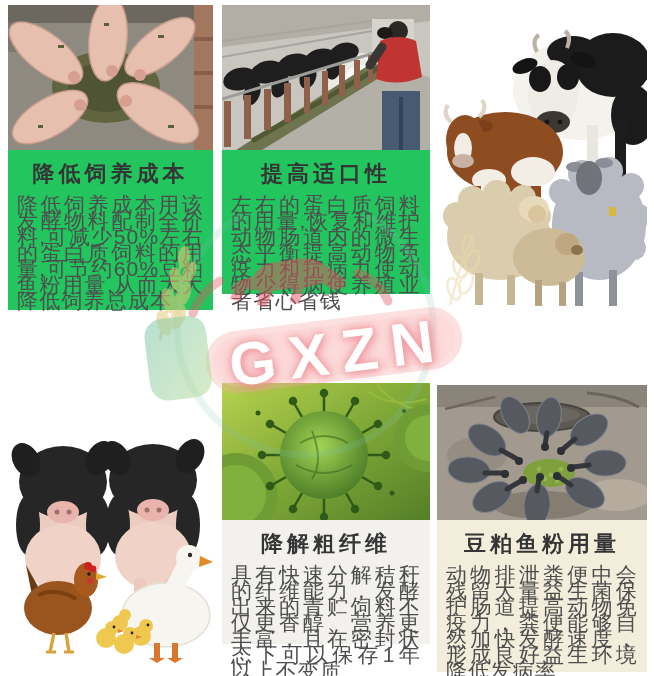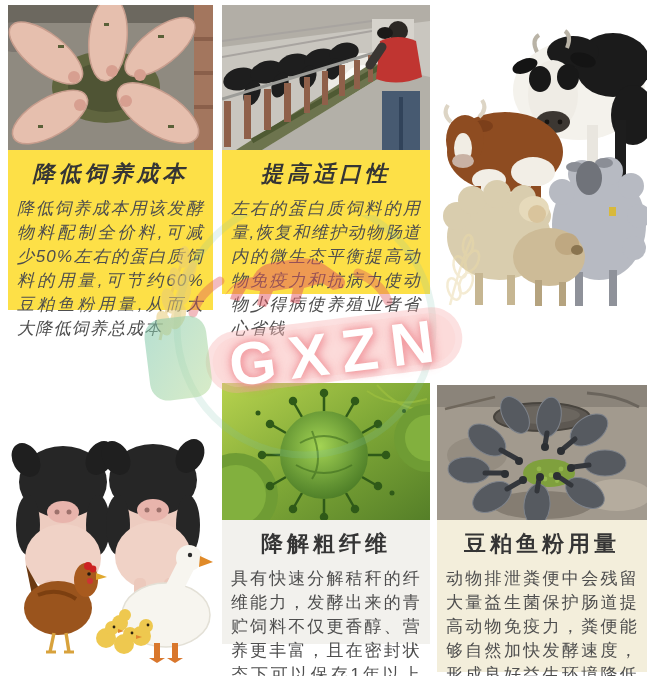--- a/index.html
+++ b/index.html
@@ -3,29 +3,29 @@
 <meta charset="utf-8">
 <style>
   html,body { margin:0; padding:0; background:#ffffff; }
   .page {
     position:relative; width:654px; height:676px; background:#ffffff;
     overflow:hidden; font-family:"Liberation Sans","DejaVu Sans",sans-serif;
   }
   .abs { position:absolute; }
   .photo { position:absolute; display:block; }
   .card { position:absolute; box-sizing:border-box; padding:4px 9px 0 9px; }
-  .card-cream  { background:#fde047;font-style:italic; }
+  .card-cream  { background:#22c55e; }
   .card-gray   { background:#f2f1ed; }
   .card-cream2 { background:#f3eedb; }
   .card h2 {
     margin:5px 0 8px 0; text-align:center; font-size:22px; font-weight:bold;
     letter-spacing:4px; color:#353535;
   }
   .card p {
-    margin:0; font-size:17px; line-height:24px; letter-spacing:1.2px;
+    margin:0; font-size:21px; line-height:16px; letter-spacing:1.2px;
     color:#4e4e4e; text-align:justify;
   }
   .watermark { position:absolute; left:0; top:0; width:654px; height:676px; pointer-events:none; }
   .wm-letters {
     position:absolute; left:212px; top:316px; width:252px; height:74px;
     line-height:74px; text-align:center; font-size:60px; font-weight:800;
     letter-spacing:13px; color:#ffffff; transform:rotate(-7deg);
     text-shadow:0 0 4px rgba(244,168,168,0.95), 0 0 12px rgba(238,130,140,0.75), 2px 2px 9px rgba(238,130,140,0.6);
   }
 </style>

